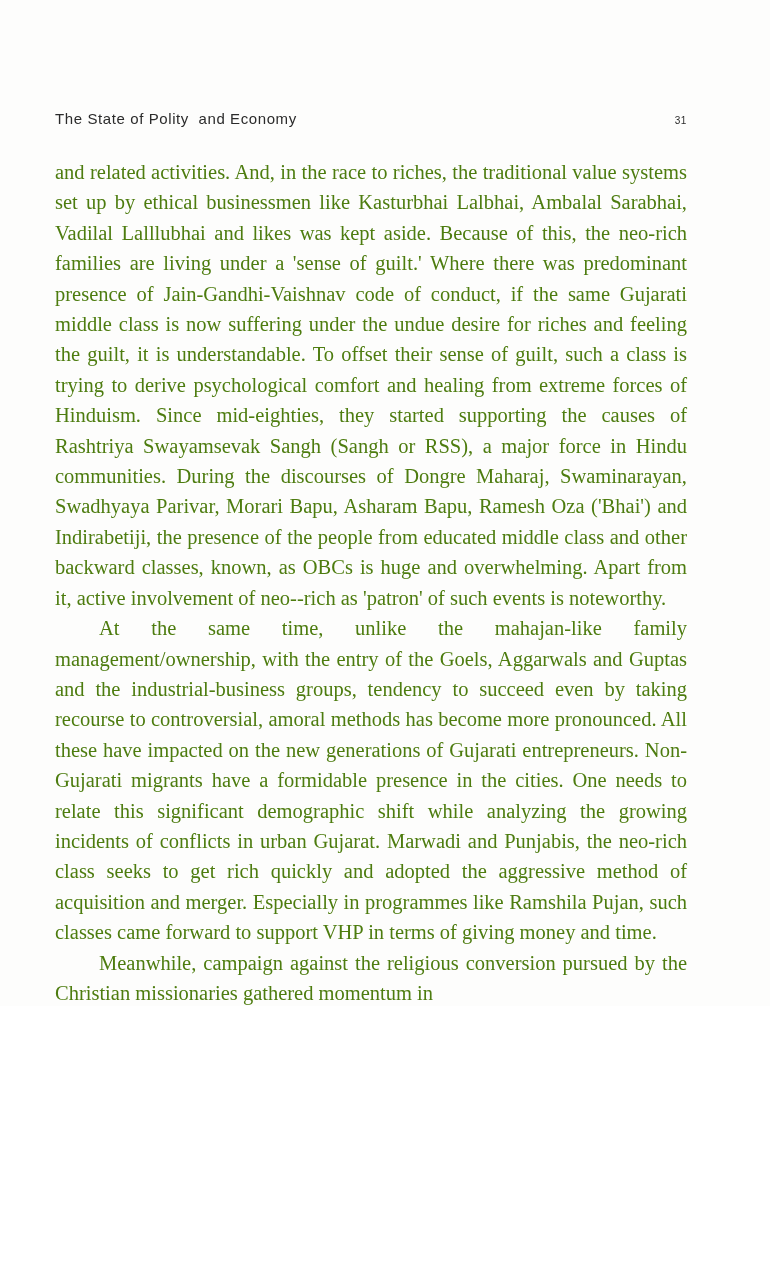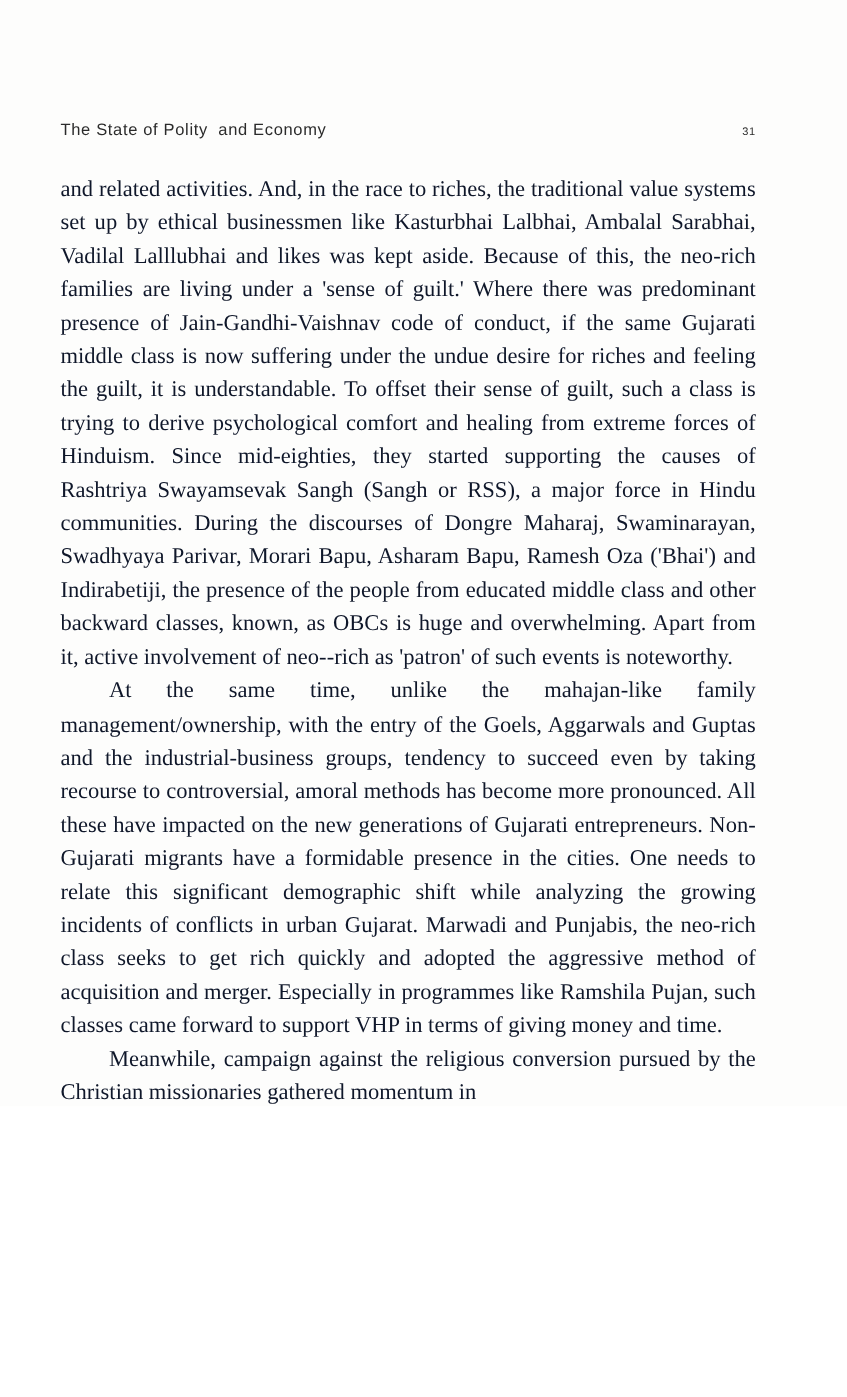--- a/index.html
+++ b/index.html
@@ -37,21 +37,21 @@
   }
   .running-head .folio {
     font-size: 10px;
   }
   .body-text p {
     margin: 0;
     font-size: 20.5px;
     line-height: 30.4px;
     text-align: justify;
     text-justify: inter-word;
-    color: #0f172a;
+    color: #4d7c0f;
     -webkit-font-smoothing: antialiased;
   }
   .body-text p.indent {
     text-indent: 44px;
   }
   .body-text p + p {
     margin-top: 0px;
   }
   .tick {
     position: absolute;

